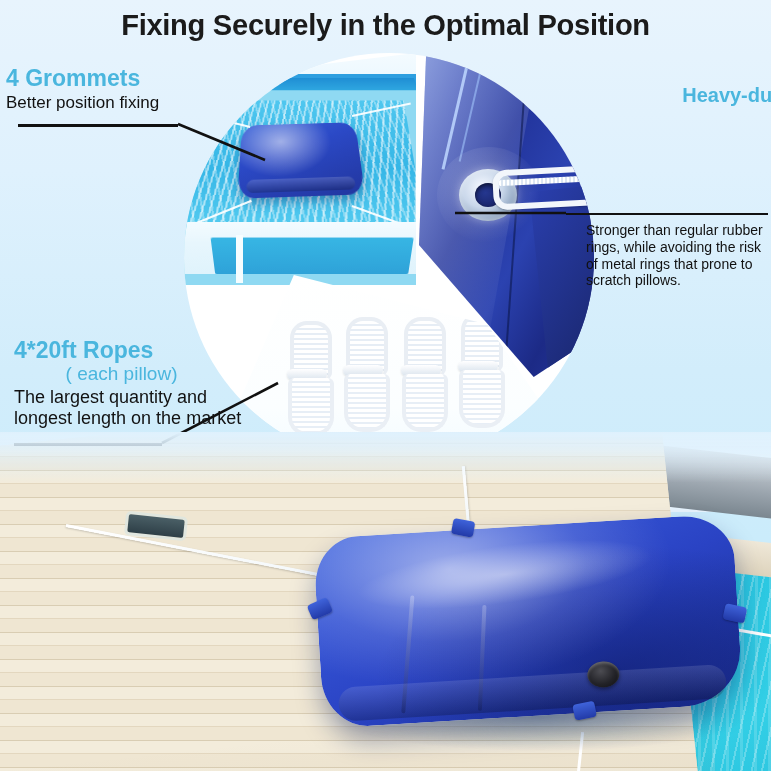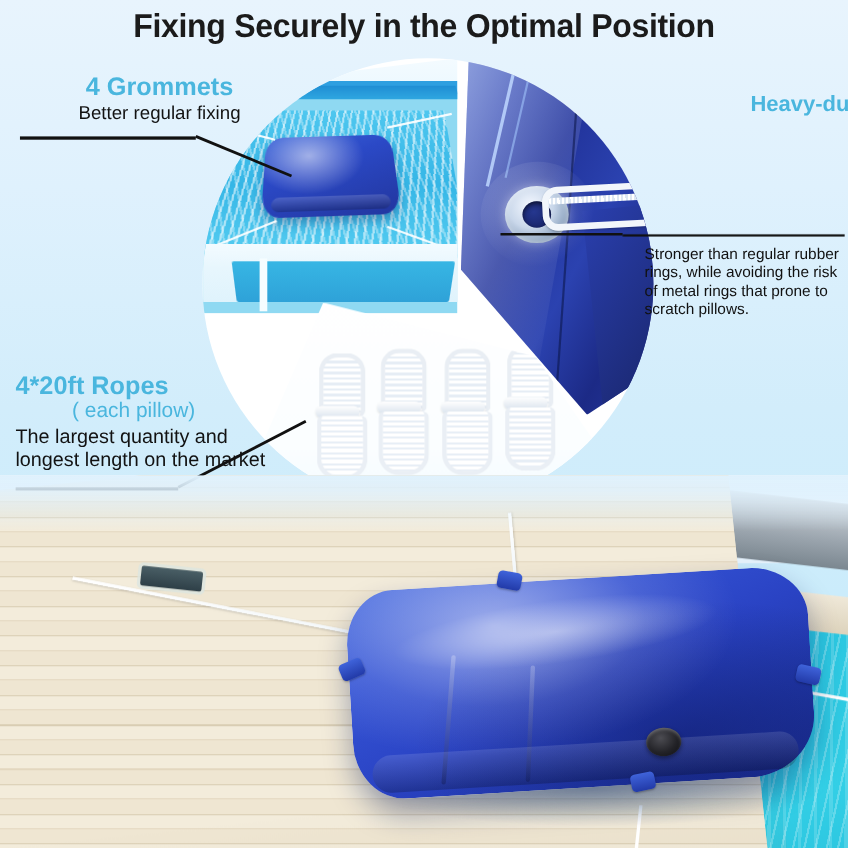--- a/index.html
+++ b/index.html
@@ -119,21 +119,21 @@
     background:repeating-linear-gradient(180deg,#ffffff 0 3px,#e7eef6 3px 5px);}
   .c1{left:72px;top:46px;}
   .c2{left:128px;top:42px;}
   .c3{left:186px;top:42px;}
   .c4{left:243px;top:38px;}
 
   
   .lbl-head{color:#4ab6de;font-weight:bold;line-height:1.06;}
   .lbl-body{color:#121212;line-height:1.16;}
 
-  .blk-grommets{position:absolute;left:20px;top:66px;width:250px;text-align:center;}
+  .blk-grommets{position:absolute;left:6px;top:66px;width:250px;}
   .blk-grommets .lbl-head{font-size:23px;}
   .blk-grommets .lbl-body{font-size:17px;margin-top:3px;}
   .rule-gr{position:absolute;left:18px;top:124px;width:160px;height:3px;background:#111;}
 
   .blk-ropes{position:absolute;left:14px;top:338px;width:240px;}
   .blk-ropes .lbl-head{font-size:23px;}
   .blk-ropes .lbl-sub{color:#4ab6de;font-size:19px;font-weight:normal;text-align:center;width:215px;margin-top:1px;}
   .blk-ropes .lbl-body{font-size:18px;margin-top:2px;}
   .rule-rp{position:absolute;left:14px;top:443px;width:148px;height:3px;background:#111;}
 
@@ -312,21 +312,21 @@
       <div class="grommet-tab tabC"></div>
       <div class="grommet-tab tabD"></div>
     </div>
     <div class="rope-right"></div>
     <div class="rope-bottom"></div>
     <div class="fade"></div>
   </div>
 
   <div class="blk-grommets">
     <div class="lbl-head">4 Grommets</div>
-    <div class="lbl-body">Better regular fixing</div>
+    <div class="lbl-body">Better position fixing</div>
   </div>
   <div class="rule-gr"></div>
 
   <div class="blk-ropes">
     <div class="lbl-head">4*20ft Ropes</div>
     <div class="lbl-sub">( each pillow)</div>
     <div class="lbl-body">The largest quantity and longest length on the market</div>
   </div>
   <div class="rule-rp"></div>
 

